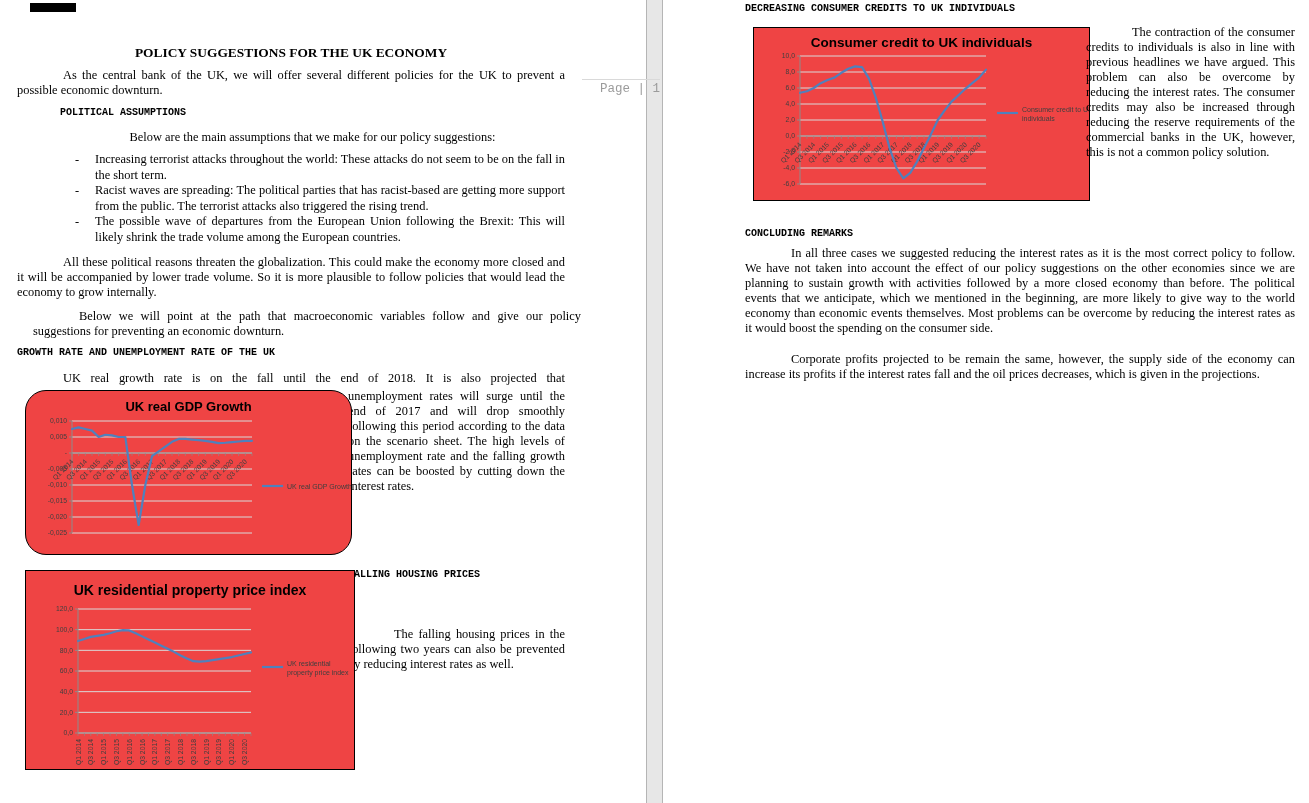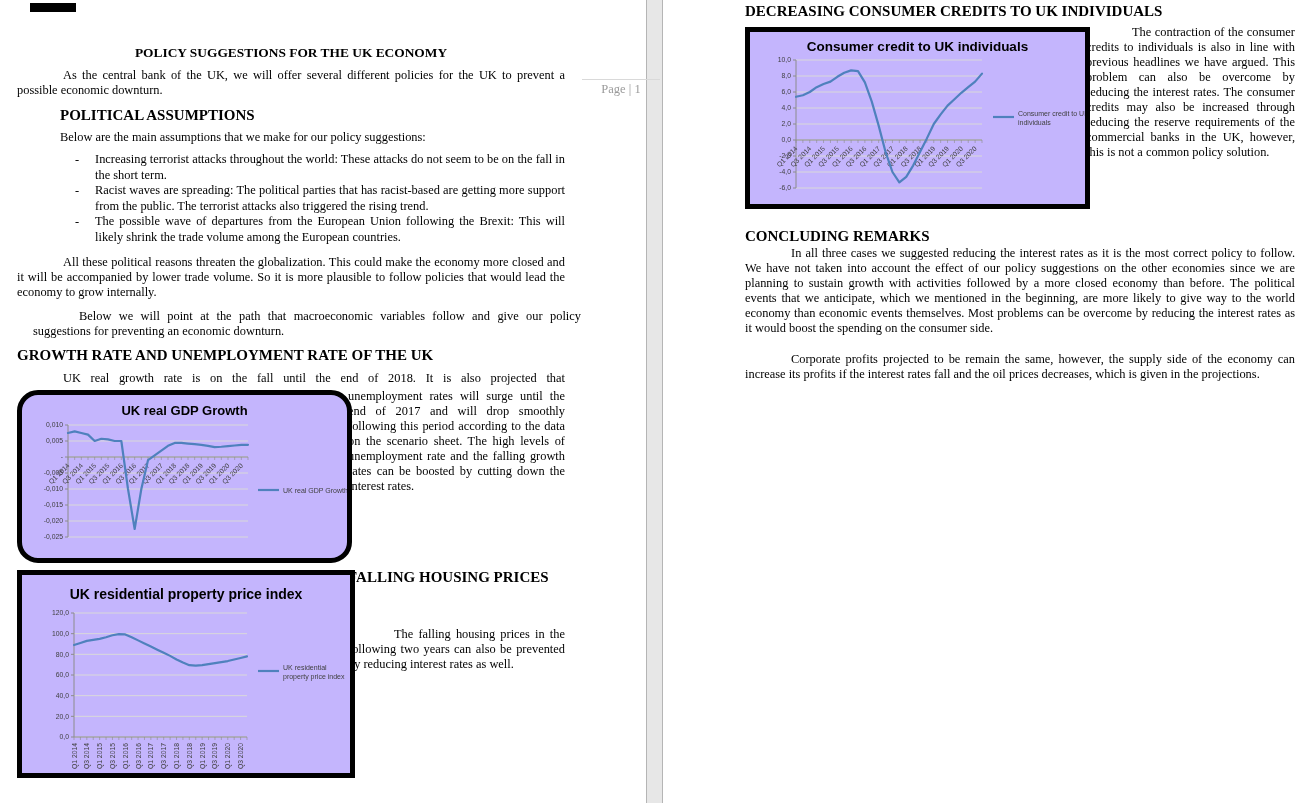--- a/index.html
+++ b/index.html
@@ -1,28 +1,28 @@
 <!DOCTYPE html>
 <html><head>
 <meta charset="utf-8">
 <style>
   html,body{margin:0;padding:0;}
   body{width:1309px;height:803px;position:relative;overflow:hidden;background:#ffffff;
        font-family:"Liberation Serif",serif;color:#000;}
   .abs{position:absolute;}
   .para{font-size:12.4px;line-height:15px;text-align:justify;}
   .indent{text-indent:46px;}
-  .heading{font-size:15px;font-weight:bold;white-space:nowrap;}
+  .heading{font-size:10px;font-weight:bold;white-space:nowrap;font-family:Liberation Mono, monospace;}
   .doc-title{font-size:13.4px;font-weight:bold;text-align:center;}
   .page-gap{left:646px;top:0;width:15px;height:803px;background:#e7e7e7;
             border-left:1px solid #b5b5b5;border-right:1px solid #b5b5b5;}
   .black-mark{left:30px;top:3px;width:46px;height:9px;background:#000;}
   .page-marker{left:582px;top:79px;width:78px;border-top:1px solid #d9d9d9;padding-top:2px;
-               color:#9b9b9b;font-size:12.5px;text-align:center;}
-  .chart-box{background:#c4b5fd;border:5px solid #000000;}
+               color:#9b9b9b;font-size:12.5px;text-align:right;font-family:Liberation Mono, monospace;}
+  .chart-box{background:#ef4444;border:1px solid #000000;margin-left:8px;}
   .chart-box svg{font-family:"Liberation Sans",sans-serif;display:block;}
   .bullets{width:490px;}
   .bullet-row{display:flex;font-size:12.4px;line-height:15.5px;}
   .bullet-marker{width:20px;flex:none;}
   .bullet-text{flex:1;text-align:justify;}
   .first-line-justify{text-align-last:justify;}
 </style>
 </head>
 <body>
 
@@ -33,21 +33,21 @@
 <div>
 
   <div class="abs doc-title" style="left:17px;top:45px;width:548px;">POLICY SUGGESTIONS FOR THE UK ECONOMY</div>
 
   <div class="abs para indent" style="left:17px;top:68px;width:548px;">As the central bank of the UK, we will offer several different policies for the UK to prevent a possible economic downturn.</div>
 
   <div class="abs page-marker">Page | 1</div>
 
   <div class="abs heading" style="left:60px;top:107px;">POLITICAL ASSUMPTIONS</div>
 
-  <div class="abs para" style="left:60px;top:130px;width:505px;text-align:left;">Below are the main assumptions that we make for our policy suggestions:</div>
+  <div class="abs para" style="left:60px;top:130px;width:505px;text-align:center;">Below are the main assumptions that we make for our policy suggestions:</div>
 
   <div class="abs bullets" style="left:75px;top:152px;">
     <div class="bullet-row">
       <span class="bullet-marker">-</span>
       <span class="bullet-text">Increasing terrorist attacks throughout the world: These attacks do not seem to be on the fall in the short term.</span>
     </div>
     <div class="bullet-row">
       <span class="bullet-marker">-</span>
       <span class="bullet-text">Racist waves are spreading: The political parties that has racist-based are getting more support from the public. The terrorist attacks also triggered the rising trend.</span>
     </div>

